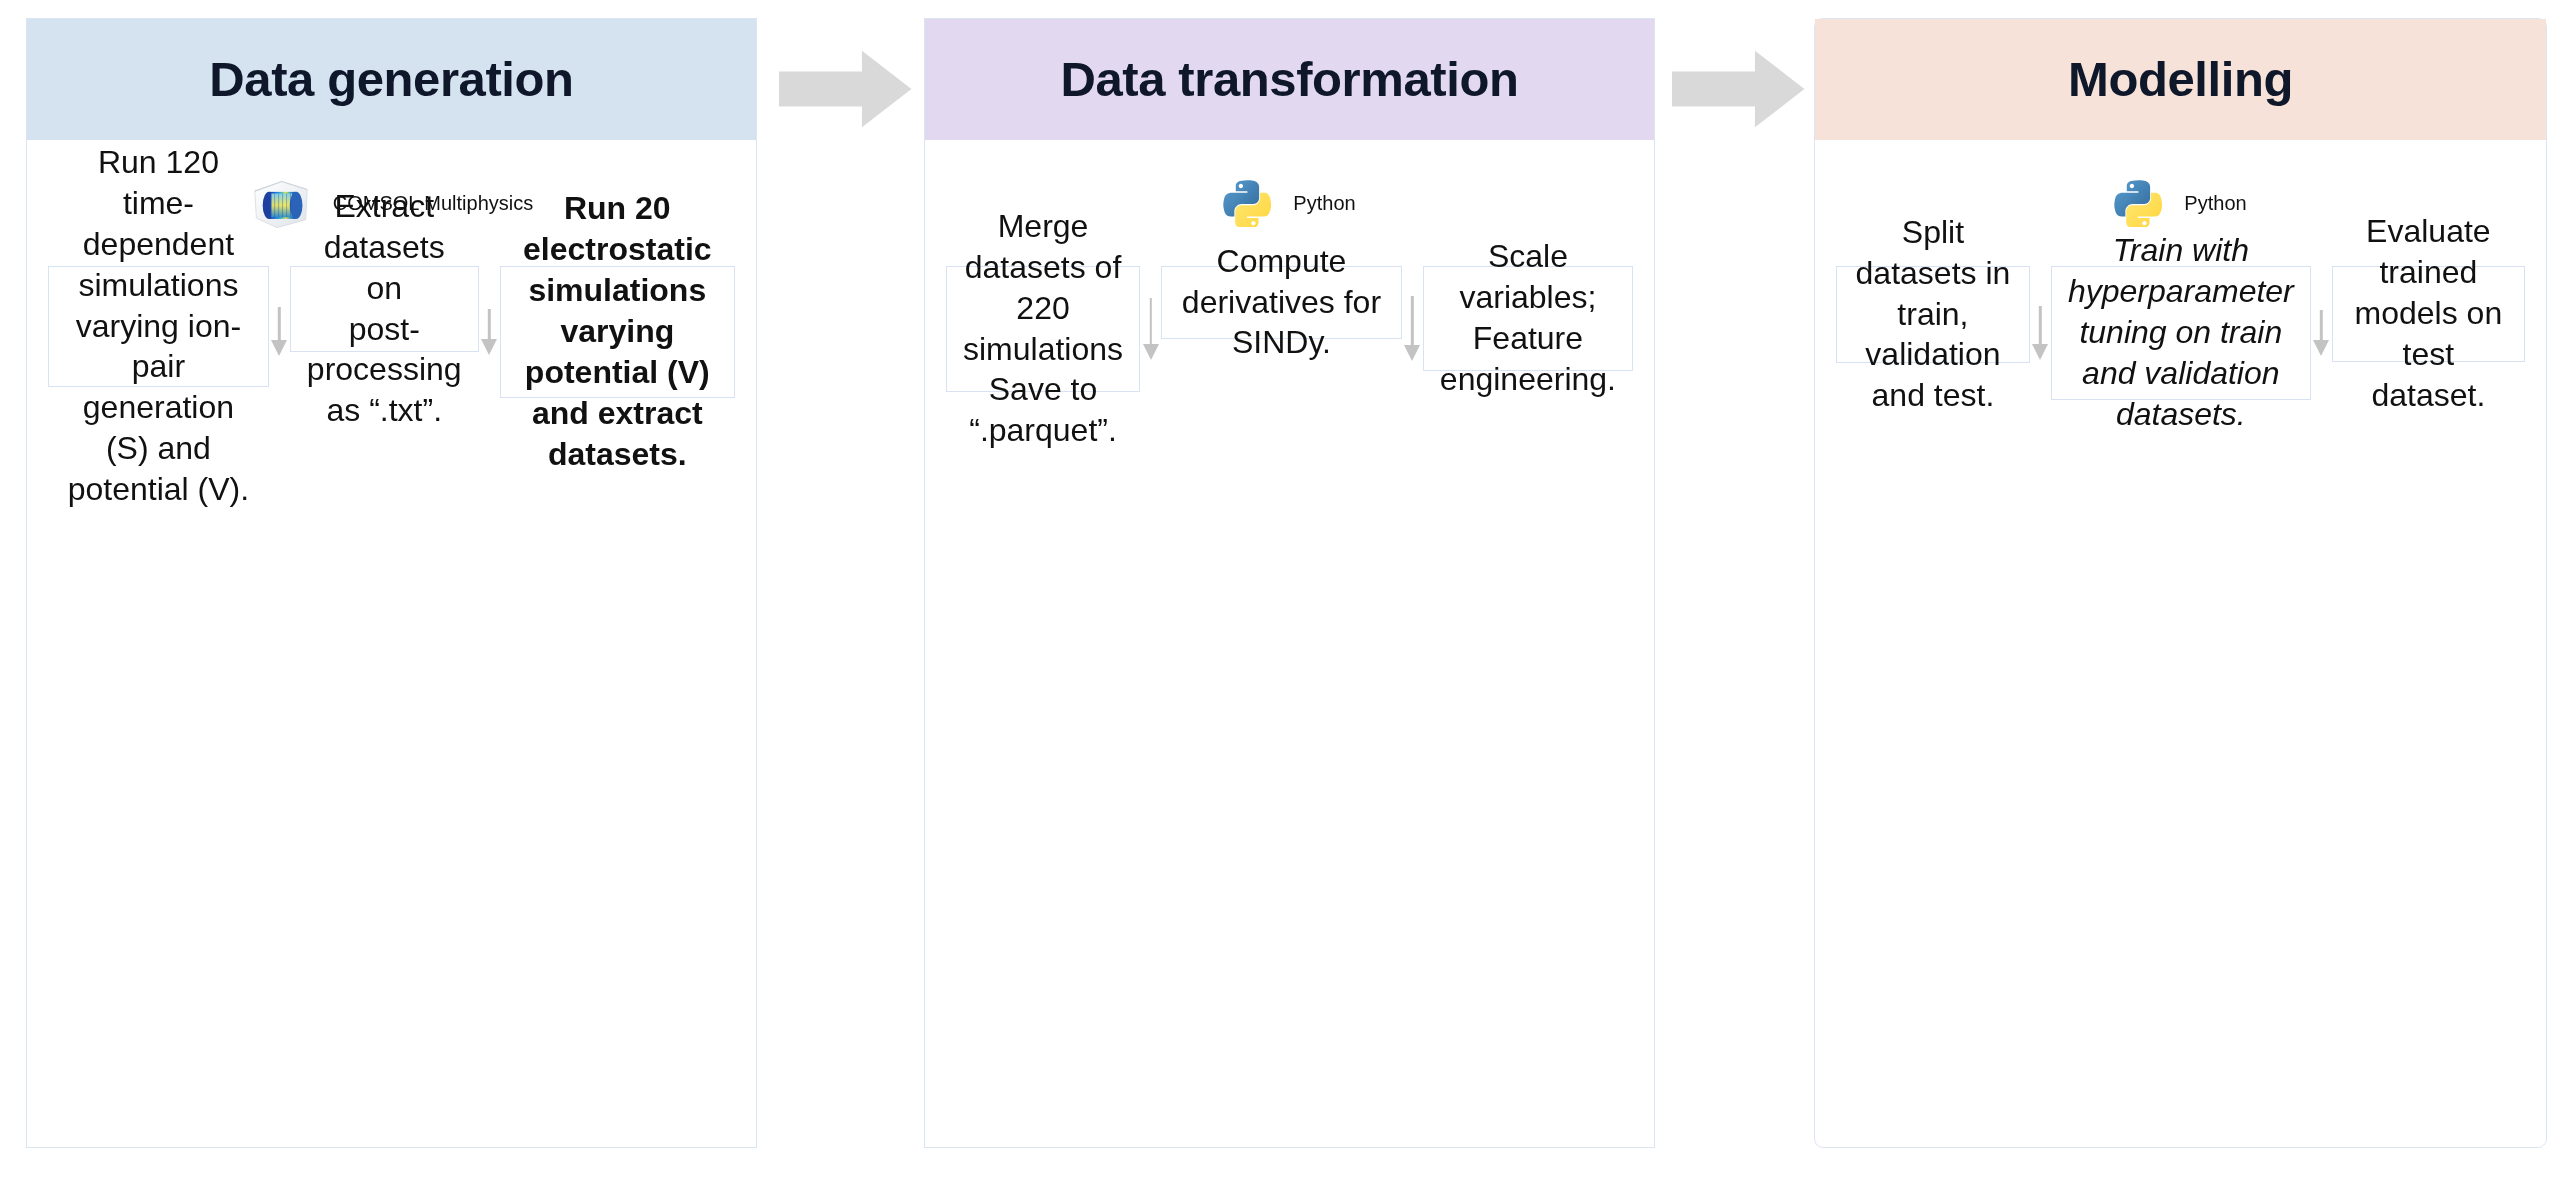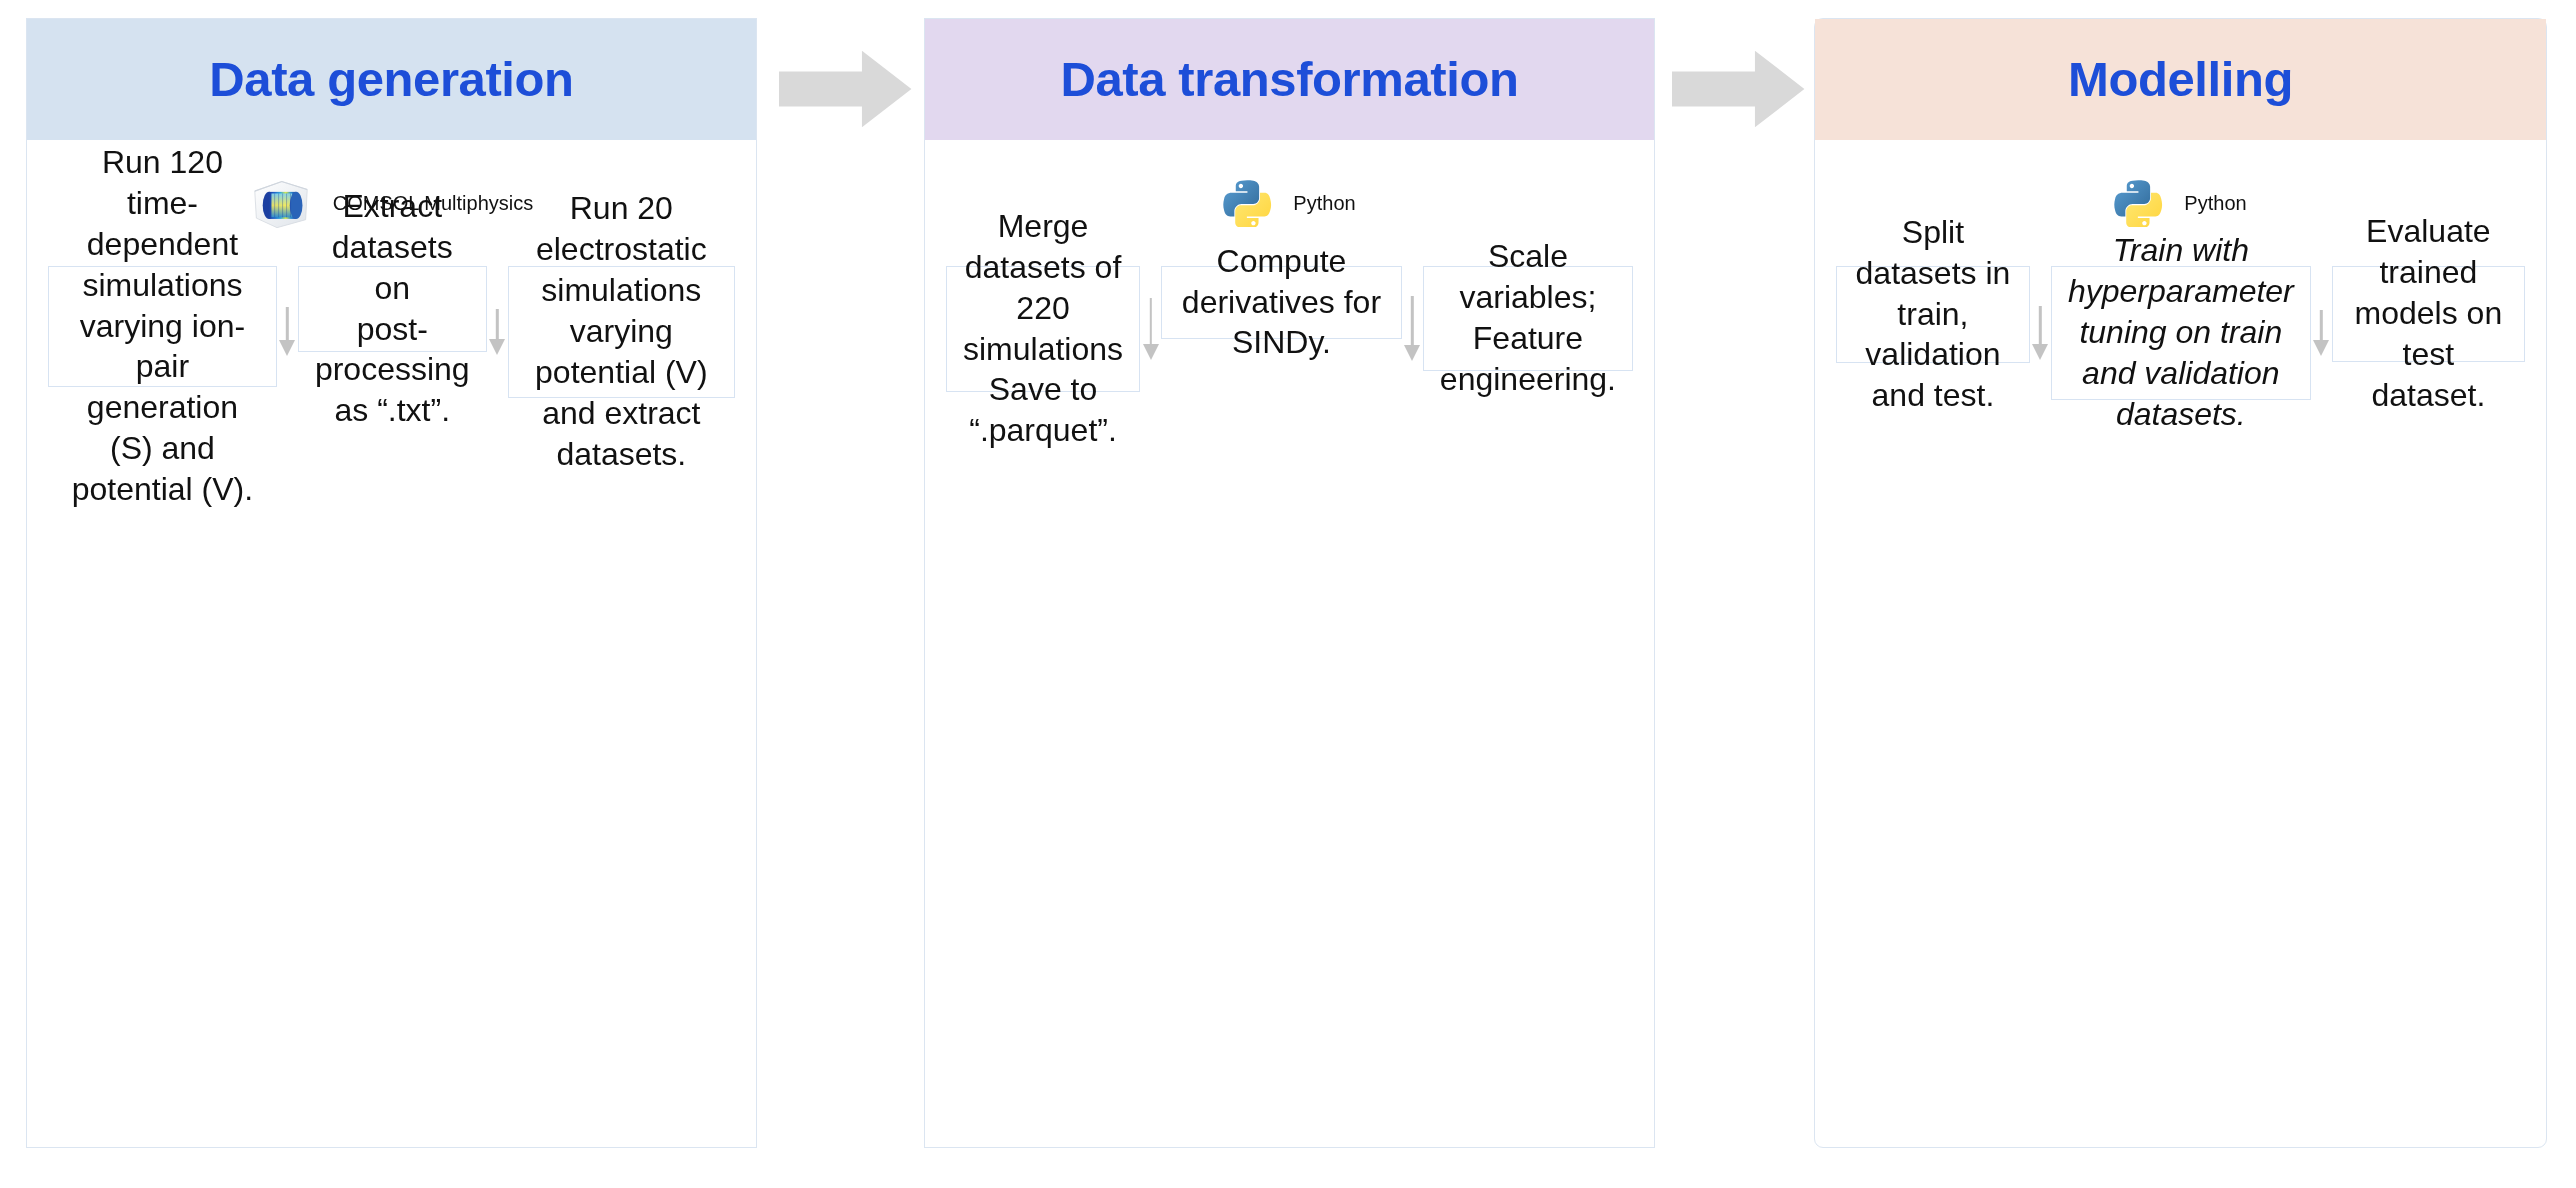--- a/index.html
+++ b/index.html
@@ -45,21 +45,21 @@
     justify-content: center;
     box-sizing: border-box;
   }
   .panel-1 .panel-header { background: #d5e2f0; }
   .panel-2 .panel-header { background: #e2d8ef; }
   .panel-3 .panel-header { background: #f6e2d8; }
 
   .panel-title {
     font-size: 49px;
     font-weight: bold;
-    color: #1d4ed8;
+    color: #0f172a;
     letter-spacing: -0.4px;
     line-height: 1;
     text-align: right;
   }
 
   .panel-body {
     position: relative;
     flex: 1 1 auto;
     padding: 0 21px;
     box-sizing: border-box;
@@ -142,21 +142,21 @@
     width: 0;
     height: 0;
     border-left: 8.8px solid transparent;
     border-right: 8.8px solid transparent;
     border-top: 16px solid #c3c3c3;
   }
 
   
   .panel-1 .s1 { height: 121px; }
   .panel-1 .s2 { height: 86px; }
-  .panel-1 .s3 { height: 132px; }
+  .panel-1 .s3 { height: 132px; font-weight: bold; }
   .panel-1 .c1 { height: 49px; }
   .panel-1 .c2 { height: 46px; }
 
   .panel-2 .s1 { height: 126px; }
   .panel-2 .s2 { height: 73px; }
   .panel-2 .s3 { height: 105px; }
   .panel-2 .c1 { height: 62px; }
   .panel-2 .c2 { height: 65px; }
 
   .panel-3 .s1 { height: 97px; }

